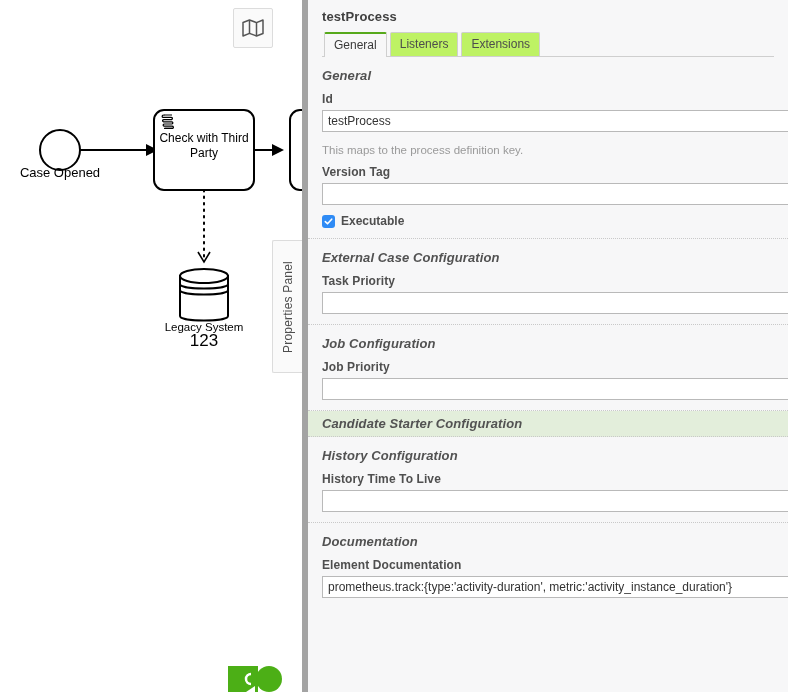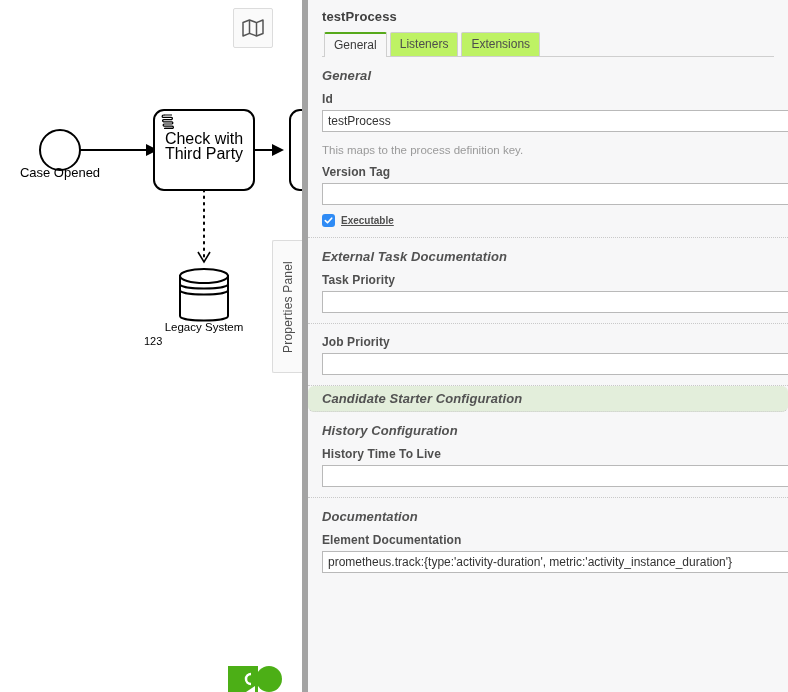--- a/index.html
+++ b/index.html
@@ -125,21 +125,21 @@
     left: 0; top: 57px;
     right: 0; bottom: 0;
     overflow: hidden;
   }
 
   .group {
     padding: 11px 0 10px 0;
     border-bottom: 1px dotted #c9c9c9;
   }
   .group.nodiv { border-bottom: none; }
-  .group.highlight { background: #e3eedb; padding: 5px 0 5px 0; border-radius: 6px; }
+  .group.highlight { background: #e3eedb; padding: 5px 0 5px 0; }
 
   .group-title {
     font-size: 13px;
     font-weight: bold;
     font-style: italic;
     color: #525252;
     padding: 0 14px;
     margin-bottom: 9px;
     letter-spacing: .1px;
   }
@@ -184,24 +184,23 @@
     background: #2f8bf5;
     border-radius: 3px;
     margin-right: 6px;
     display: flex;
     align-items: center;
     justify-content: center;
     flex: none;
   }
   .cbox svg { display: block; }
   .cbox-label {
-    font-size: 10px;
+    font-size: 12px;
     font-weight: bold;
     color: #4f4f4f;
-    text-decoration: underline;
   }
 </style>
 </head>
 <body>
 
 <div id="app">
 
   <div class="canvas">
 
     <svg class="bpmn-svg" width="302" height="692" viewBox="0 0 302 692">
@@ -232,24 +231,24 @@
       <g>
         <path d="M180 276 L180 316 C180 322 228 322 228 316 L228 276 Z" fill="#ffffff" stroke="#000000" stroke-width="2"></path>
         <ellipse cx="204" cy="276" rx="24" ry="7" fill="#ffffff" stroke="#000000" stroke-width="2"></ellipse>
         <path d="M180 284 C180 290 228 290 228 284" fill="none" stroke="#000000" stroke-width="2"></path>
         <path d="M180 290 C180 296 228 296 228 290" fill="none" stroke="#000000" stroke-width="2"></path>
       </g>
     </svg>
 
     <div style="position:absolute;left:0;top:165px;width:120px;text-align:center;font-size:13px;color:#000;">Case Opened</div>
 
-    <div style="position:absolute;left:156px;top:131px;width:96px;text-align:center;font-size:16px;line-height:15px;color:#000;">Check with Third Party</div>
+    <div style="position:absolute;left:156px;top:131px;width:96px;text-align:center;font-size:12px;line-height:15px;color:#000;">Check with Third Party</div>
 
     <div style="position:absolute;left:144px;top:320px;width:120px;text-align:center;font-size:11.5px;line-height:14px;color:#000;">Legacy System</div>
-    <div style="position:absolute;left:144px;top:334px;width:120px;font-size:11px;line-height:14px;color:#000;">123</div>
+    <div style="position:absolute;left:144px;top:334px;width:120px;text-align:center;font-size:17px;line-height:14px;color:#000;">123</div>
 
     <div class="map-btn">
       <svg width="22" height="18" viewBox="0 0 22 18">
         <path d="M1 3.5 L7.5 1 L14.5 3.6 L21 1 L21 14.5 L14.5 17 L7.5 14.4 L1 17 Z" fill="none" stroke="#555555" stroke-width="1.5" stroke-linejoin="round"></path>
         <path d="M7.5 1 L7.5 14.4 M14.5 3.6 L14.5 17" fill="none" stroke="#555555" stroke-width="1.5"></path>
       </svg>
     </div>
 
     <div class="brand-logo">
       <svg width="60" height="30" viewBox="0 0 60 30">
@@ -297,28 +296,29 @@
           <span class="cbox">
             <svg width="9" height="9" viewBox="0 0 9 9">
               <path d="M1.3 4.6 L3.5 6.8 L7.7 2.2" fill="none" stroke="#ffffff" stroke-width="1.6" stroke-linecap="round" stroke-linejoin="round"></path>
             </svg>
           </span>
           <span class="cbox-label">Executable</span>
         </div>
       </div>
 
       <div class="group">
-        <div class="group-title">External Task Documentation</div>
+        <div class="group-title">External Case Configuration</div>
         <div class="field">
           <div class="field-label">Task Priority</div>
           <input class="field-input" type="text" value="" style="">
         </div>
       </div>
 
       <div class="group">
+        <div class="group-title">Job Configuration</div>
         <div class="field">
           <div class="field-label">Job Priority</div>
           <input class="field-input" type="text" value="" style="">
         </div>
       </div>
 
       <div class="group highlight">
         <div class="group-title">Candidate Starter Configuration</div>
       </div>
 

